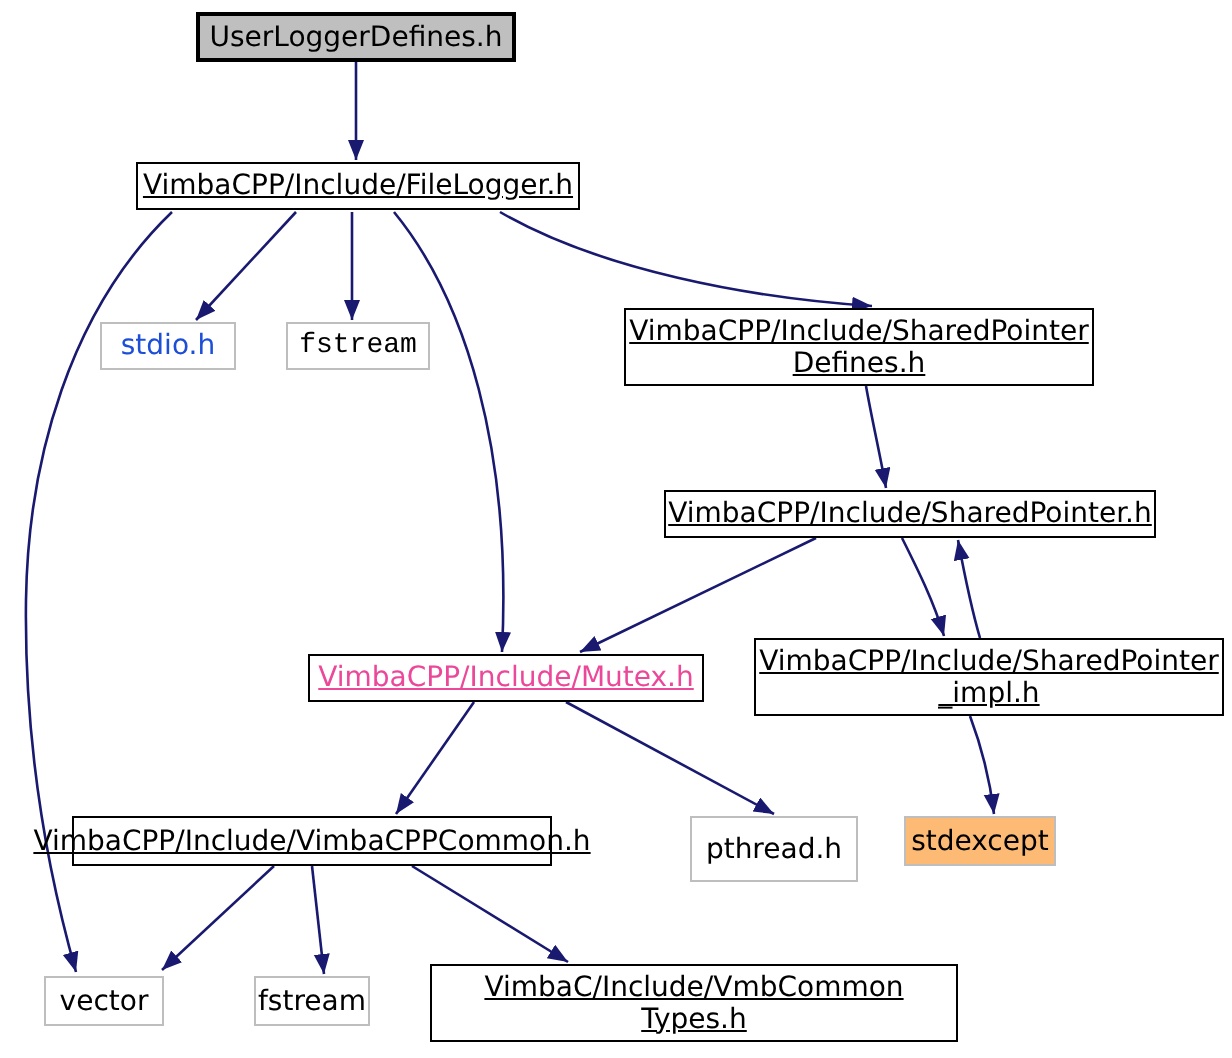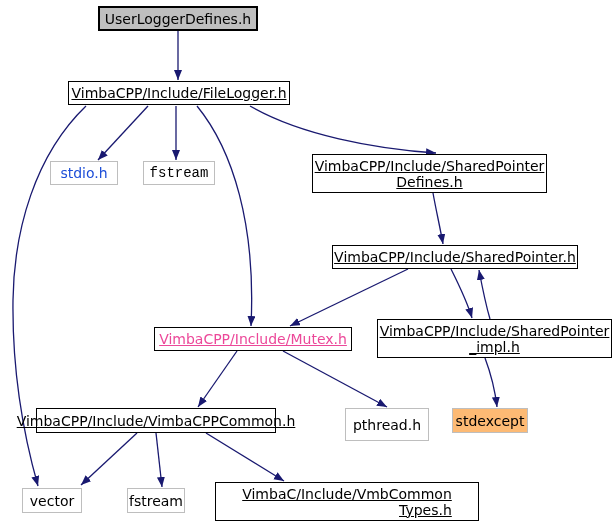--- a/index.html
+++ b/index.html
@@ -78,16 +78,16 @@
 Defines.h</span></div>
       <div class="node project" style="left: 332px; top: 245px; width: 246px; height: 24px; color: rgb(0, 0, 0); background: rgb(255, 255, 255); border: 1px solid rgb(0, 0, 0);"><span>VimbaCPP/Include/SharedPointer.h</span></div>
       <div class="node project" style="left: 154px; top: 327px; width: 198px; height: 24px; color: #ec4899; background: rgb(255, 255, 255); border: 1px solid rgb(0, 0, 0);"><span>VimbaCPP/Include/Mutex.h</span></div>
       <div class="node project" style="left: 377px; top: 319px; width: 235px; height: 39px; color: rgb(0, 0, 0); background: rgb(255, 255, 255); border: 1px solid rgb(0, 0, 0);"><span>VimbaCPP/Include/SharedPointer
 _impl.h</span></div>
       <div class="node project" style="left: 36px; top: 408px; width: 240px; height: 25px; color: rgb(0, 0, 0); background: rgb(255, 255, 255); border: 1px solid rgb(0, 0, 0);"><span>VimbaCPP/Include/VimbaCPPCommon.h</span></div>
       <div class="node external" style="left: 345px; top: 408px; width: 84px; height: 33px; color: rgb(0, 0, 0); background: rgb(255, 255, 255); border: 1px solid rgb(190, 190, 190);"><span>pthread.h</span></div>
       <div class="node external" style="left: 452px; top: 408px; width: 76px; height: 25px; color: rgb(0, 0, 0); background: #fdba74; border: 1px solid rgb(190, 190, 190);"><span>stdexcept</span></div>
       <div class="node external" style="left: 22px; top: 488px; width: 60px; height: 25px; color: rgb(0, 0, 0); background: rgb(255, 255, 255); border: 1px solid rgb(190, 190, 190);"><span>vector</span></div>
       <div class="node external" style="left: 127px; top: 488px; width: 58px; height: 25px; color: rgb(0, 0, 0); background: rgb(255, 255, 255); border: 1px solid rgb(190, 190, 190);"><span>fstream</span></div>
-      <div class="node project" style="left: 215px; top: 482px; width: 264px; height: 39px; color: rgb(0, 0, 0); background: rgb(255, 255, 255); border: 1px solid rgb(0, 0, 0); text-align: right;"><span>VimbaC/Include/VmbCommon
+      <div class="node project" style="left: 215px; top: 482px; width: 264px; height: 39px; color: rgb(0, 0, 0); background: rgb(255, 255, 255); border: 1px solid rgb(0, 0, 0);"><span>VimbaC/Include/VmbCommon
 Types.h</span></div>
     </div>
 </div>
 
 </body></html>

